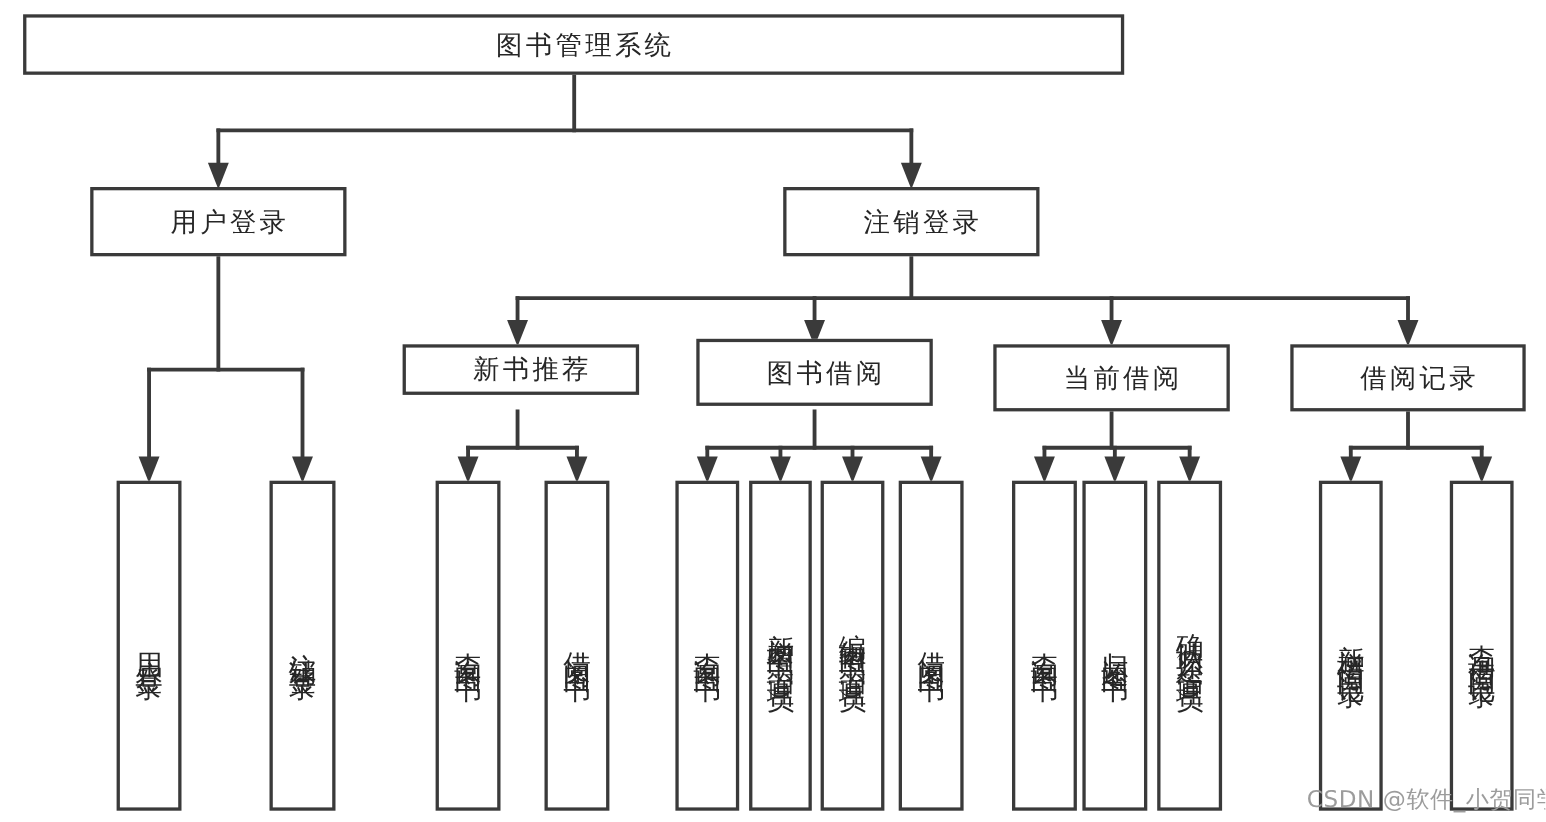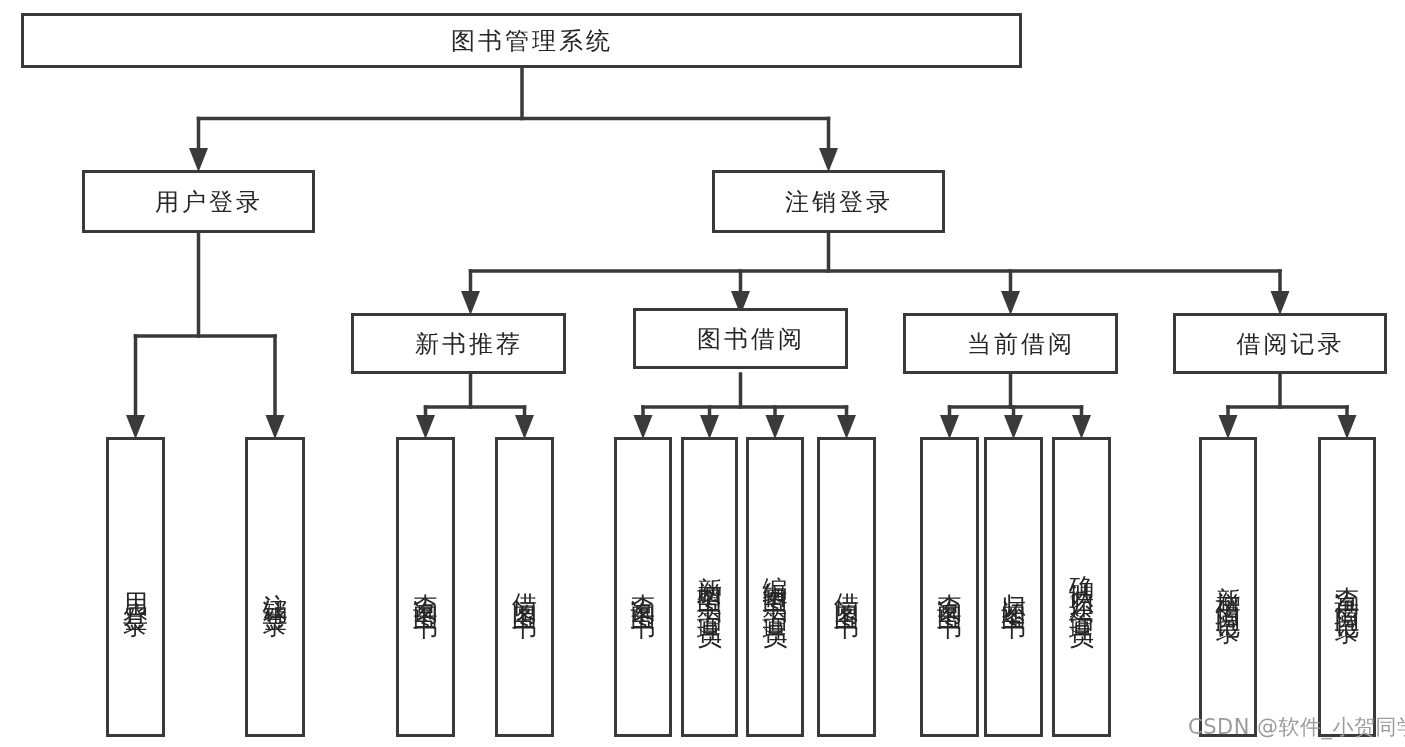--- a/index.html
+++ b/index.html
@@ -31,21 +31,21 @@
   }
   .hbox{
     font-size:24px;
     letter-spacing:3px;
     padding-left:21px; 
     white-space:nowrap;
   }
   .root{left:21px;top:13px;width:1001px;height:55px;}
   .b-user{left:82px;top:170px;width:233px;height:63px;}
   .b-mgmt{left:712px;top:170px;width:233px;height:63px;}
-  .b-nr{left:351px;top:313px;width:215px;height:61px;text-align:center;}
+  .b-nr{left:366px;top:313px;width:215px;height:46px;text-align:center;}
   .b-bb{left:633px;top:308px;width:215px;height:61px;}
   .b-cb{left:903px;top:313px;width:215px;height:61px;}
   .b-bl{left:1173px;top:313px;width:214px;height:61px;}
   .leaf{
     top:437px;width:59px;height:300px;
     writing-mode:vertical-rl;
     text-orientation:mixed;
     font-size:25px;
     letter-spacing:7px;
     line-height:1;

